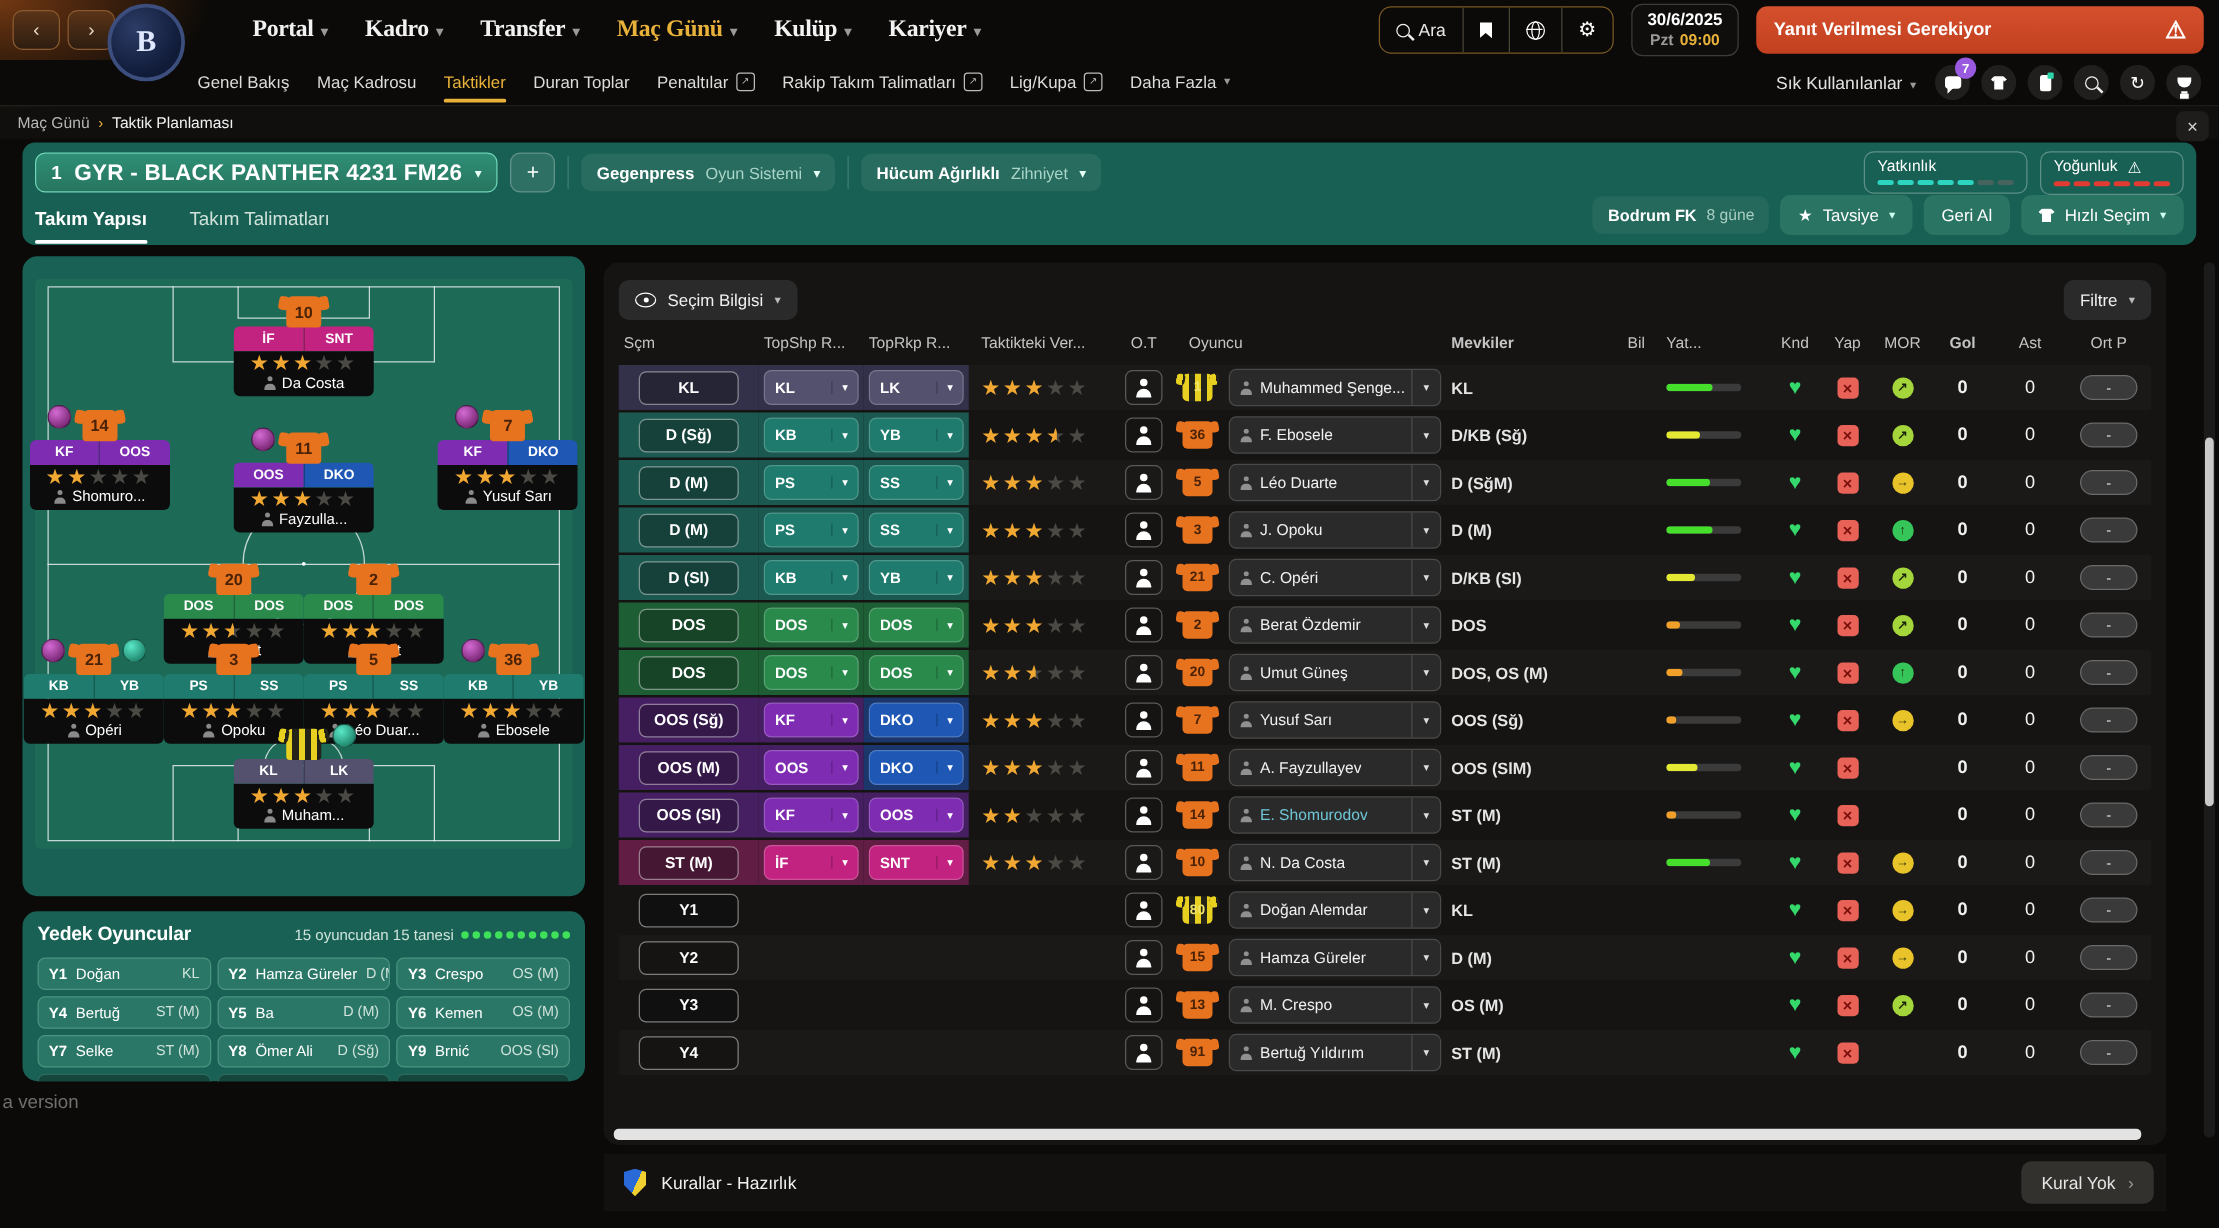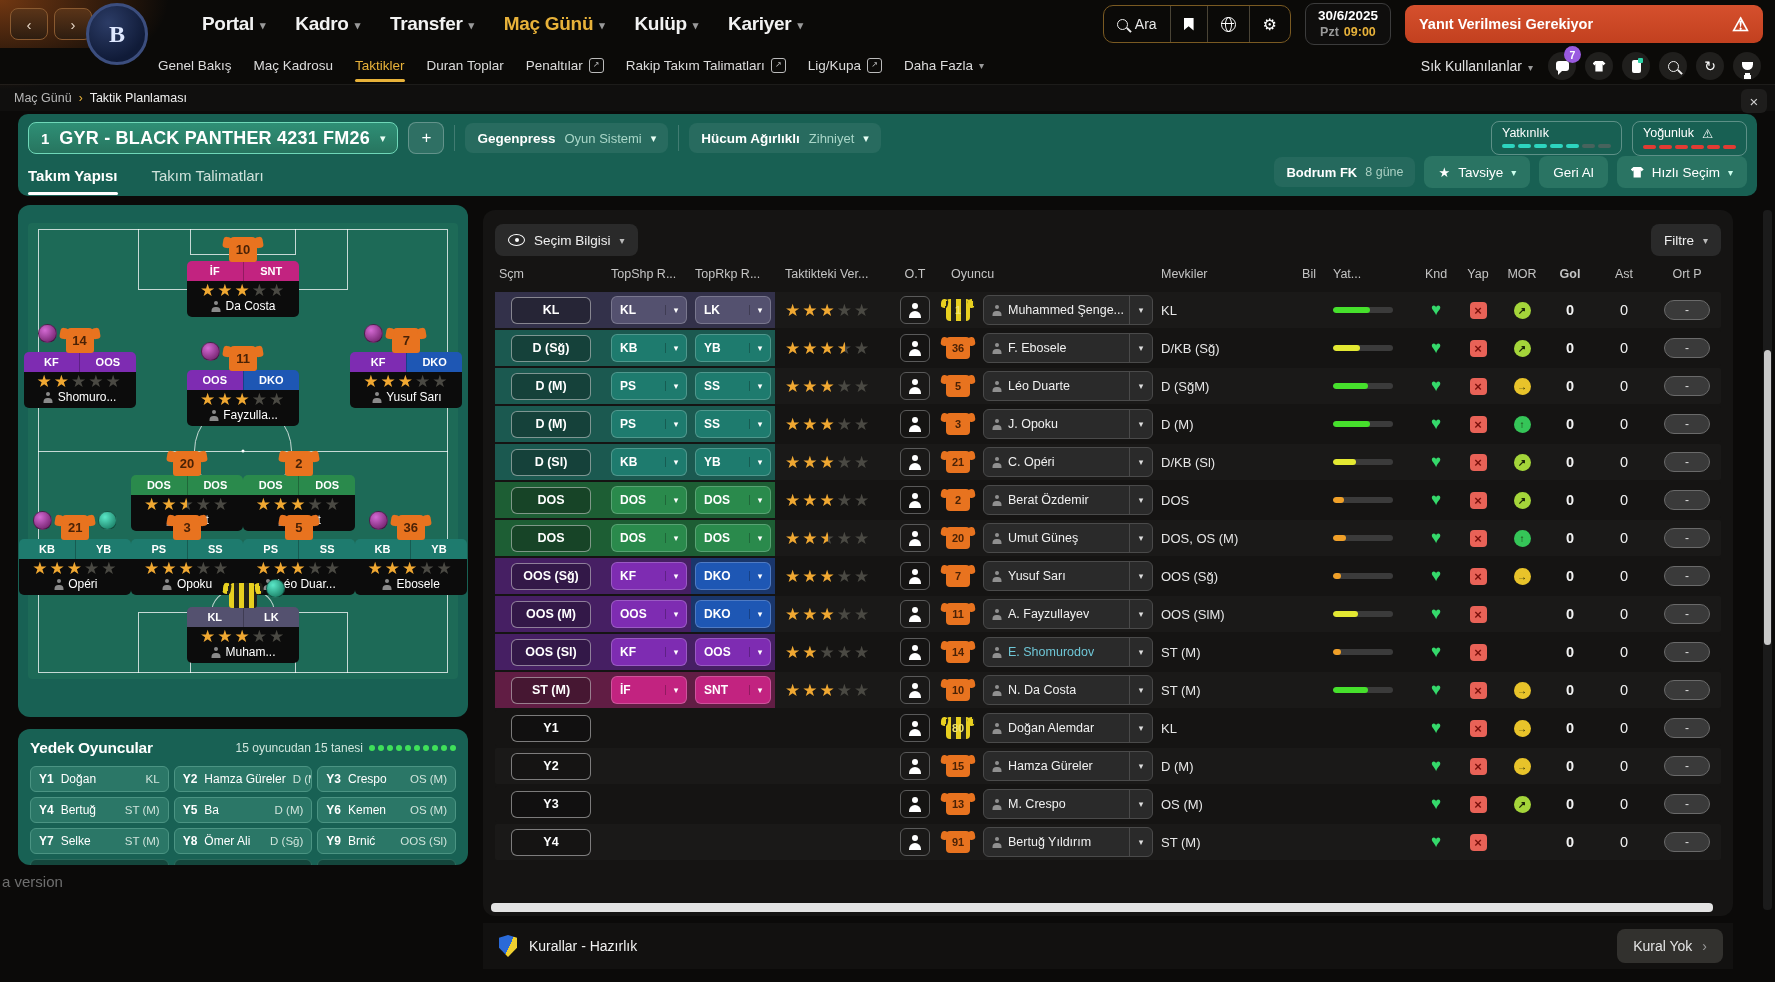--- a/index.html
+++ b/index.html
@@ -4,21 +4,21 @@
 <style>
   html,body{margin:0;padding:0;background:#000;}
   body{width:1775px;height:982px;overflow:hidden;font-family:"Liberation Sans",sans-serif;color:#e8e8e8;position:relative;background:#0b0a09;}
   #app{position:absolute;inset:0;}
   
   .topbar{position:relative;height:48px;background:#0b0a08;display:flex;align-items:center;}
   .topbar::before{content:'';position:absolute;left:0;top:0;width:170px;height:90px;background:radial-gradient(ellipse at 0 0,rgba(196,92,26,.55),transparent 70%);pointer-events:none;}
   .histbtns{display:flex;gap:6px;margin-left:10px;z-index:2;}
   .hbtn{width:36px;height:30px;border:1px solid #8a5a30;border-radius:8px;background:linear-gradient(#5a3418,#2e1d10);color:#e8d8c8;font-size:15px;display:flex;align-items:center;justify-content:center;cursor:pointer;}
   .crest{position:absolute;left:86px;top:3px;width:56px;height:56px;border-radius:50%;background:radial-gradient(circle at 35% 30%,#2c3c66,#101b38 70%);border:3px solid #3c4e7e;z-index:3;display:flex;align-items:center;justify-content:center;font-family:"Liberation Serif",serif;font-weight:bold;font-size:24px;color:#dfe8ff;}
-  #main-nav{display:flex;gap:30px;margin-left:110px;z-index:2;}
+  #main-nav{display:flex;gap:30px;margin-left:110px;z-index:2;font-family:Liberation Serif, serif;}
   .nitem{display:flex;align-items:center;gap:6px;font-size:19px;font-weight:bold;color:#f2f2f2;cursor:pointer;letter-spacing:-.3px;}
   .nitem[data-active="true"]{color:#e8b23a;}
   .nitem .chev{font-size:11px;color:#9a9a9a;margin-top:3px;}
   .top-right{margin-left:auto;display:flex;align-items:center;gap:14px;margin-right:12px;z-index:2;}
   .searchgrp{display:flex;align-items:center;height:36px;border:1px solid #7a5a22;border-radius:10px;overflow:hidden;}
   .sg-seg{display:flex;align-items:center;gap:7px;padding:0 13px;height:100%;border-right:1px solid #4a4436;cursor:pointer;}
   .sg-seg:last-child{border-right:none;}
   .sg-label{font-size:14px;color:#e8e8e8;}
   .datebox{border:1px solid #3c3c3c;background:#0f0e0d;border-radius:9px;padding:4px 12px;text-align:center;line-height:1.25;}
   .d1{font-size:13.5px;font-weight:bold;color:#fff;}
@@ -166,21 +166,21 @@
   .dbtn .chev{font-size:10px;color:#bbb;}
   .filtbtn{margin-left:auto;}
   .thead{display:flex;align-items:center;height:28px;font-size:12.5px;color:#c4c4c4;}
   .cell{box-sizing:border-box;padding:0 4px;display:flex;align-items:center;}
   .w-scm{width:112px;justify-content:center;}
   .w-dd{width:84px;}
   .w-stars{width:118px;padding-left:10px;}
   .w-ot{width:44px;justify-content:center;}
   .w-shirt{width:42px;justify-content:center;}
   .w-player{width:178px;}
-  .w-mevki{width:132px;}
+  .w-mevki{width:132px;font-weight:bold;}
   .w-bil{width:40px;justify-content:center;}
   .w-yat{width:86px;}
   .w-knd{width:42px;justify-content:center;}
   .w-yap{width:42px;justify-content:center;}
   .w-mor{width:46px;justify-content:center;}
   .w-gol{width:50px;justify-content:center;font-weight:bold;}
   .w-ast{width:58px;justify-content:center;}
   .w-ortp{width:68px;justify-content:center;}
   .thead .h-oyuncu{width:220px;}
   .thead .cell{color:#c4c4c4;}

